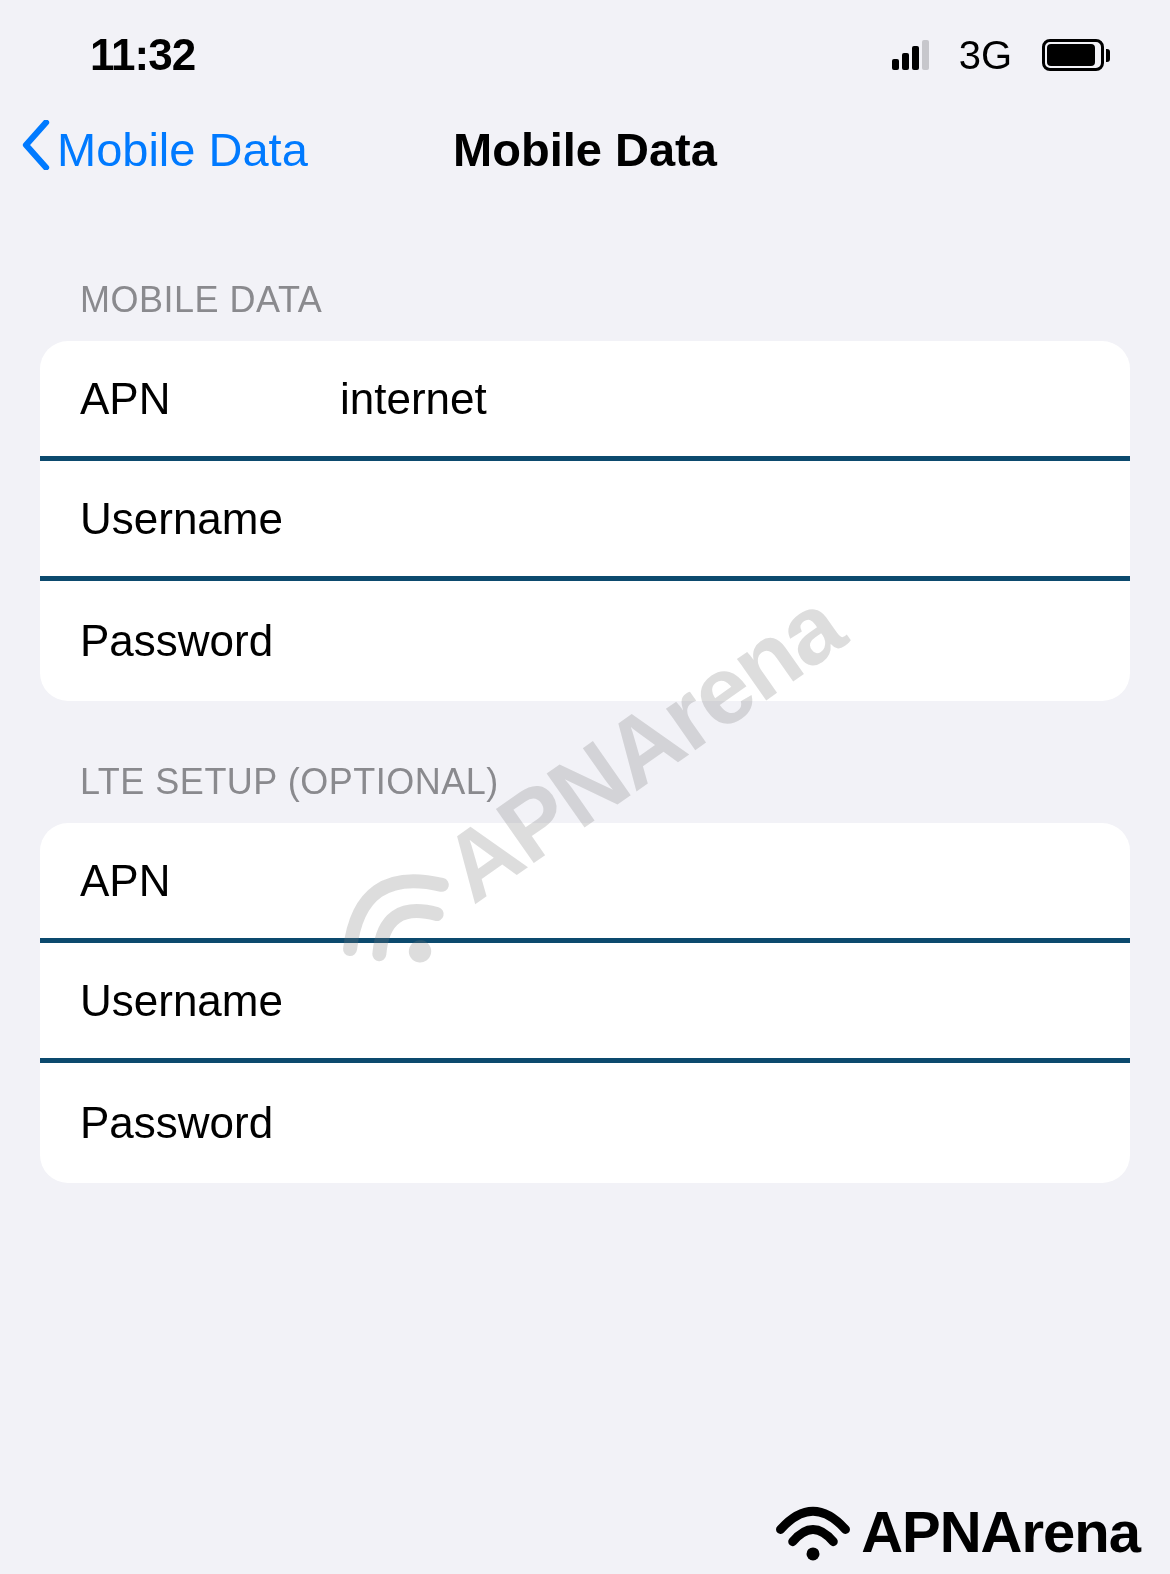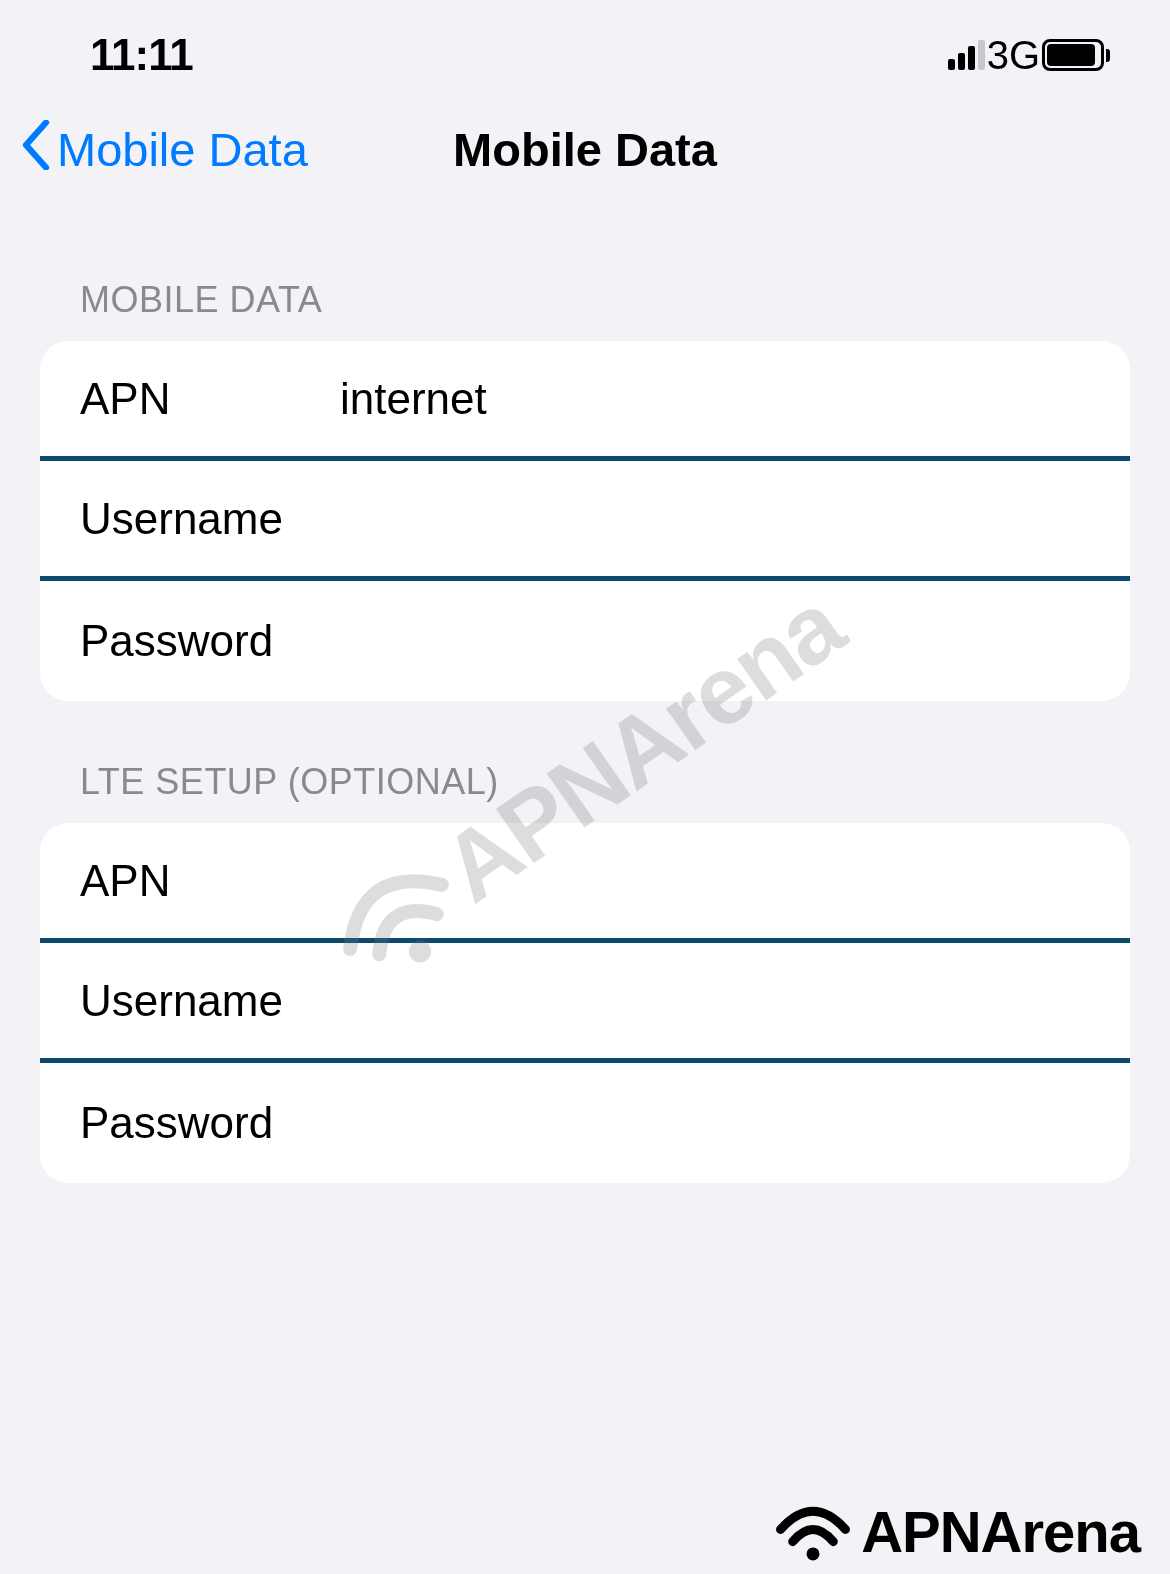--- a/index.html
+++ b/index.html
@@ -23,21 +23,21 @@
     }
     .status-time {
       font-size: 44px;
       font-weight: 600;
       color: #000;
       letter-spacing: -1px;
     }
     .status-right {
       display: flex;
       align-items: center;
-      gap: 2px;
+      gap: 30px;
     }
     .signal-bars {
       display: flex;
       align-items: flex-end;
       gap: 3px;
       height: 30px;
     }
     .signal-bar {
       width: 7px;
       border-radius: 2px;
@@ -182,21 +182,21 @@
       letter-spacing: -1px;
     }
     .section-spacer {
       height: 60px;
     }
   </style>
 </head>
 <body>
 
 <div class="status-bar">
-  <div class="status-time">11:11</div>
+  <div class="status-time">11:32</div>
   <div class="status-right">
     <div class="signal-bars">
       <div class="signal-bar bar1"></div>
       <div class="signal-bar bar2"></div>
       <div class="signal-bar bar3"></div>
       <div class="signal-bar bar4"></div>
     </div>
     <div class="network-type">3G</div>
     <div class="battery">
       <div class="battery-body">

